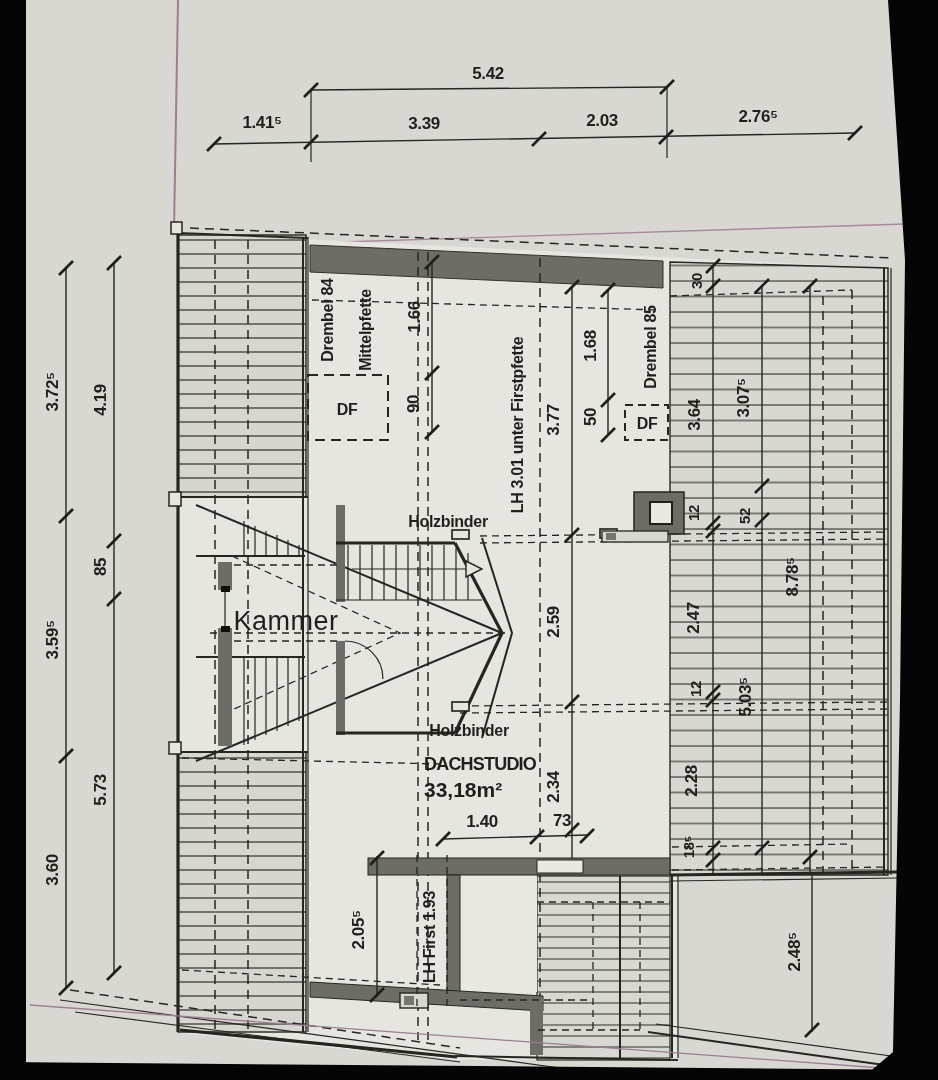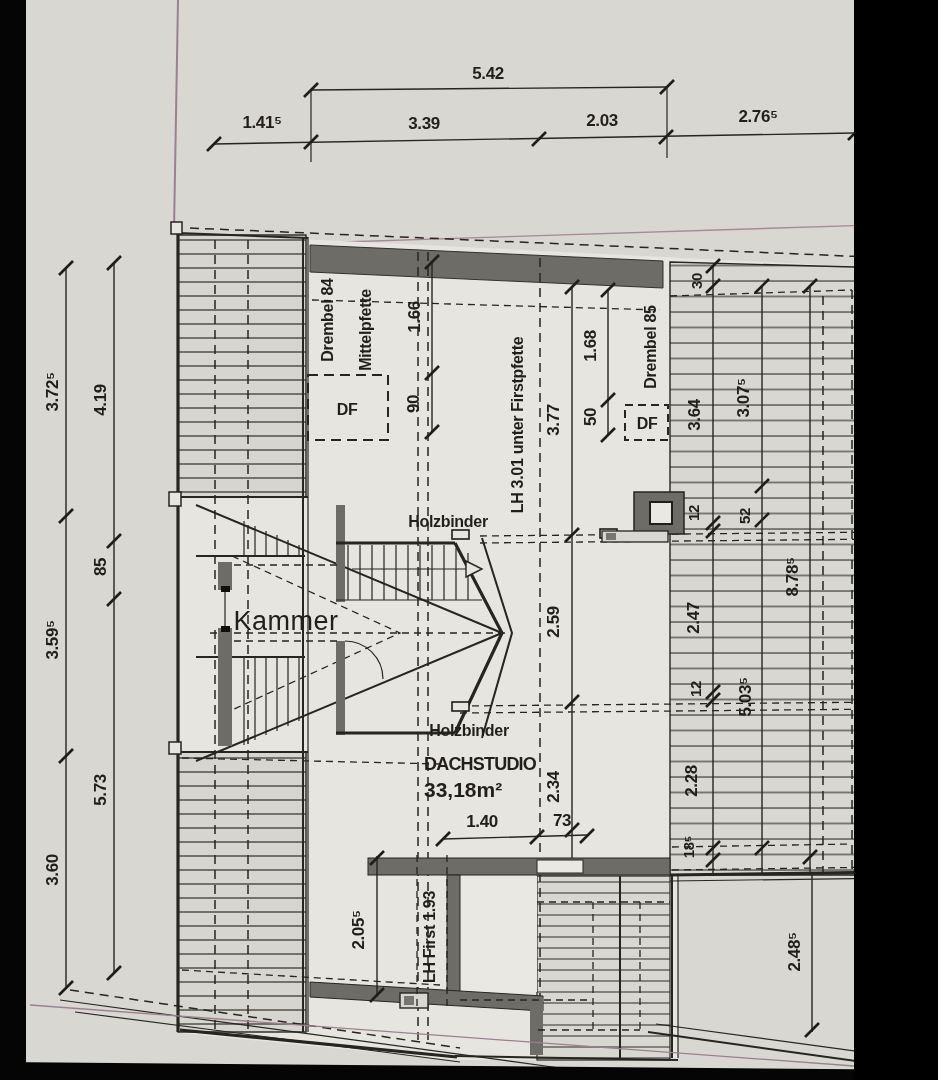--- a/index.html
+++ b/index.html
@@ -1,16 +1,16 @@
 <!DOCTYPE html>
 <html><head>
 <meta charset="utf-8">
 <style>
   html,body{margin:0;padding:0;background:#000;}
-  .stage{position:relative;width:854px;height:1080px;background:#eab308;overflow:hidden;}
+  .stage{position:relative;width:938px;height:1080px;background:#eab308;overflow:hidden;}
   svg{display:block;}
   text{fill:#221f1a;font-family:"Liberation Sans","DejaVu Sans",sans-serif;}
   .dim{font-size:17px;font-weight:700;letter-spacing:-0.4px;}
   .dimsm{font-size:15px;font-weight:700;letter-spacing:-0.4px;}
   .ann{font-size:16px;font-weight:700;letter-spacing:-0.3px;}
   .room{font-size:27px;font-weight:500;letter-spacing:0.5px;}
   .blacklbl{font-size:18px;font-weight:900;letter-spacing:-0.8px;}
   .area{font-size:21px;font-weight:600;}
   .ink{stroke:#26251f;fill:none;}
   .thick{stroke-width:3.2;}

